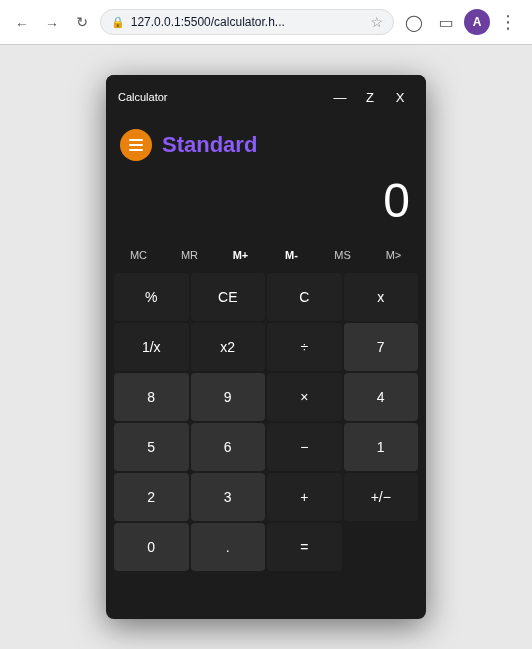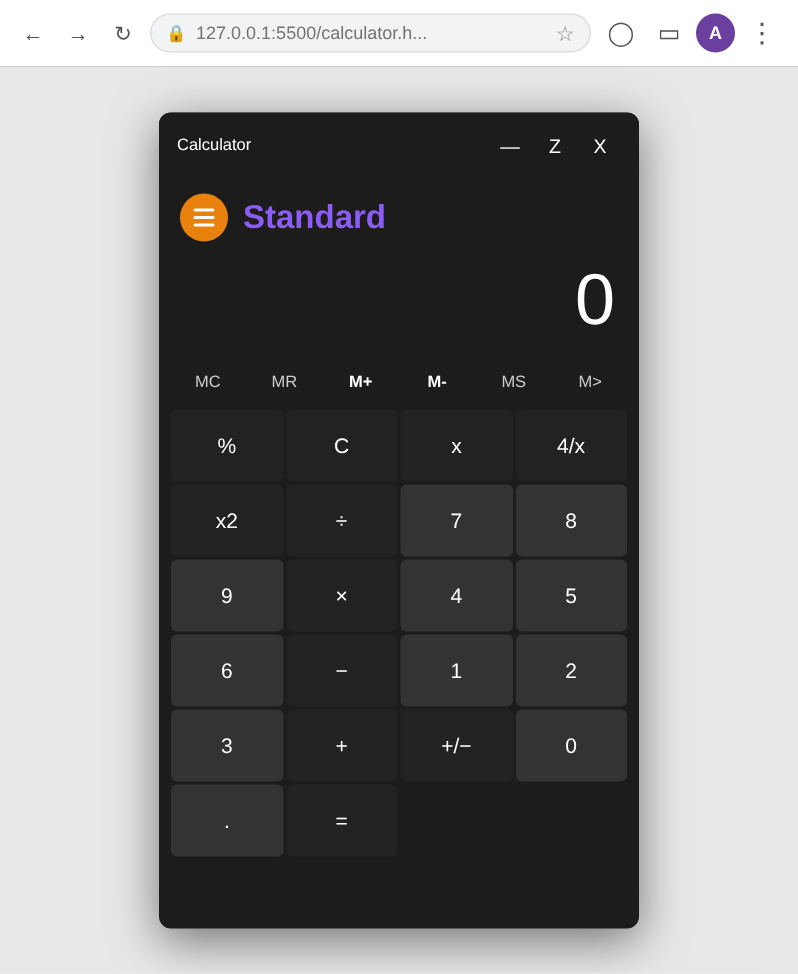--- a/index.html
+++ b/index.html
@@ -33,21 +33,21 @@
       border: 1px solid #ddd;
       border-radius: 16px;
       padding: 4px 10px;
       display: flex;
       align-items: center;
       gap: 6px;
       font-size: 12px;
       color: #333;
     }
     .address-bar .lock-icon { color: #555; font-size: 11px; }
-    .address-text { font-size: 12px; color: #737373; }
+    .address-text { font-size: 12px; color: #0f172a; }
     .star-icon { color: #888; font-size: 14px; margin-left: auto; }
     .browser-right {
       display: flex; gap: 4px; align-items: center;
     }
     .browser-icon-btn {
       width: 28px; height: 28px;
       display: flex; align-items: center; justify-content: center;
       color: #555; font-size: 16px; cursor: pointer; border-radius: 4px;
     }
     .profile-btn {
@@ -237,24 +237,25 @@
         <button class="mem-btn">MC</button>
         <button class="mem-btn">MR</button>
         <button class="mem-btn active">M+</button>
         <button class="mem-btn active">M-</button>
         <button class="mem-btn">MS</button>
         <button class="mem-btn">M&gt;</button>
       </div>
 
       <div class="btn-grid">
         <button class="calc-btn dark">%</button>
+        <button class="calc-btn dark">CE</button>
         <button class="calc-btn dark">C</button>
         <button class="calc-btn dark">x</button>
 
-        <button class="calc-btn dark">4/x</button>
+        <button class="calc-btn dark">1/x</button>
         <button class="calc-btn dark">x2</button>
         <button class="calc-btn dark">÷</button>
 
         <button class="calc-btn">7</button>
         <button class="calc-btn">8</button>
         <button class="calc-btn">9</button>
         <button class="calc-btn dark">×</button>
 
         <button class="calc-btn">4</button>
         <button class="calc-btn">5</button>

